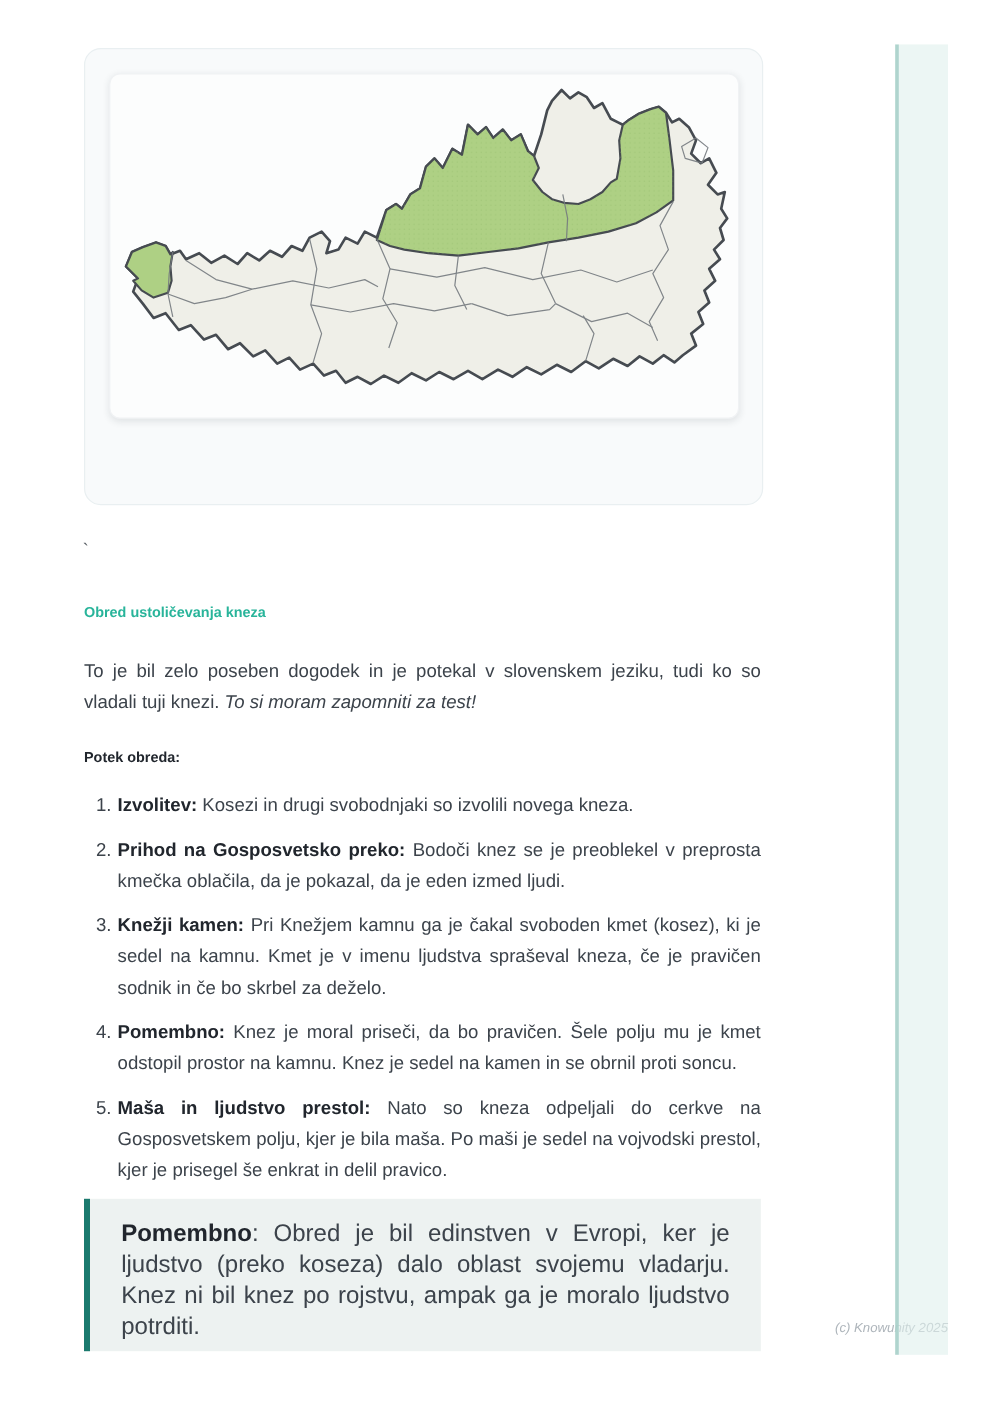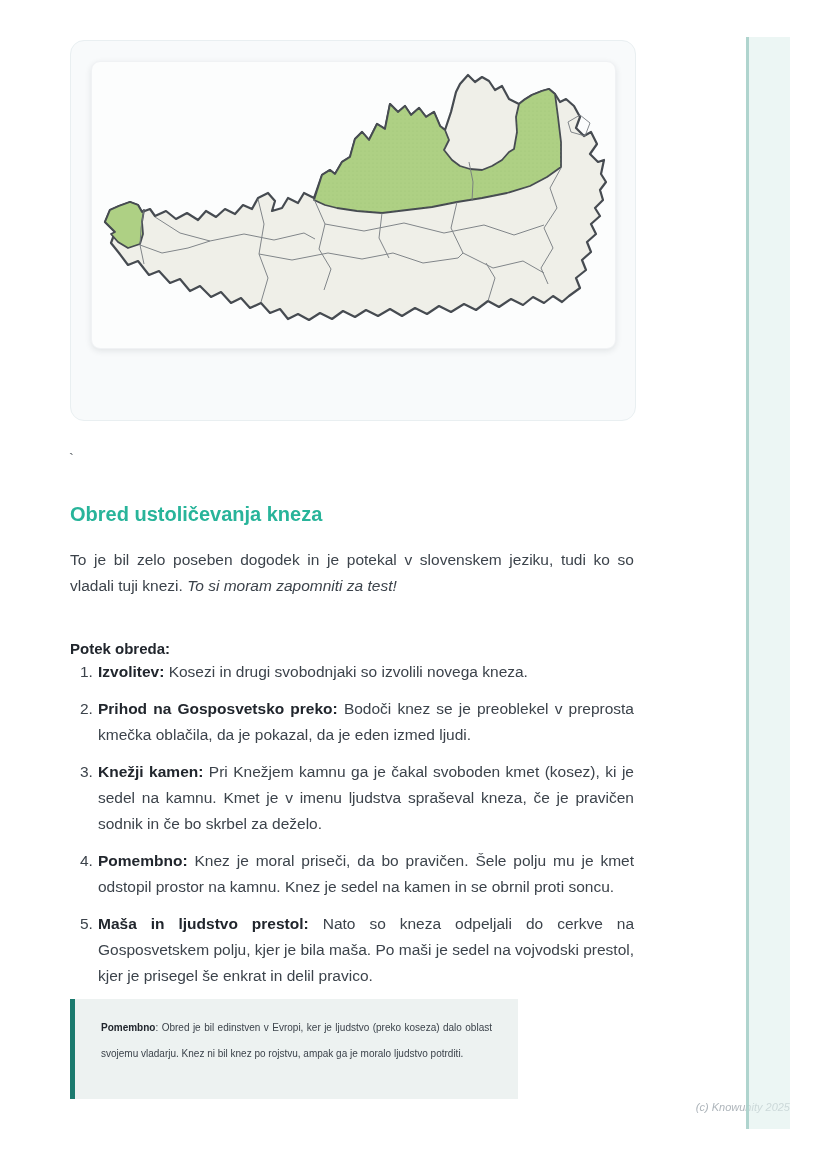--- a/index.html
+++ b/index.html
@@ -24,48 +24,48 @@
   .map-card svg{display:block;width:100%;height:100%;}
   .map-caption{
     position:absolute;left:0;top:320px;width:100%;
     text-align:center;font-style:italic;font-size:15px;color:var(--muted);
   }
 
   .stray{left:69px;top:450px;font-size:15px;color:#5a6066;}
 
   .heading{
     left:70px;top:503px;width:564px;
-    font-size:20px;font-weight:bold;color:var(--accent);
+    font-size:12px;font-weight:bold;color:var(--accent);
   }
 
   .para{
     left:70px;top:547px;width:564px;
     font-size:15.5px;line-height:26px;text-align:justify;color:var(--text);
   }
   .para .it{font-style:italic;margin-top:17px;}
 
   .potek{
-    left:70px;top:640px;width:564px;
-    font-size:15px;font-weight:bold;color:var(--text-bold);
+    left:70px;top:624px;width:564px;
+    font-size:12px;font-weight:bold;color:var(--text-bold);
   }
 
   .olist{left:70px;top:659px;width:564px;}
   .oli{
     position:relative;padding-left:28px;margin-bottom:11px;
     font-size:15.5px;line-height:26px;text-align:justify;color:var(--text);
   }
   .oli .num{position:absolute;left:10px;top:0;}
   .oli b{color:var(--text-bold);}
 
   .callout{
-    left:70px;top:999px;width:448px;box-sizing:border-box;
+    left:70px;top:999px;width:564px;box-sizing:border-box;
     background:var(--callout-bg);
     border-left:5px solid var(--callout-border);
-    padding:16px 26px 32px 26px;
-    font-size:10px;line-height:26px;text-align:justify;color:var(--text);
+    padding:16px 26px 7px 26px;
+    font-size:20px;line-height:26px;text-align:justify;color:var(--text);
   }
   .callout b{color:var(--text-bold);}
 
   .footer-credit{
     top:1101px;right:38px;font-size:11px;color:var(--footer);font-style:italic;
   }
 
   .side-strip{
     left:746px;top:37px;width:44px;height:1092px;
     background:var(--bar-fill);

